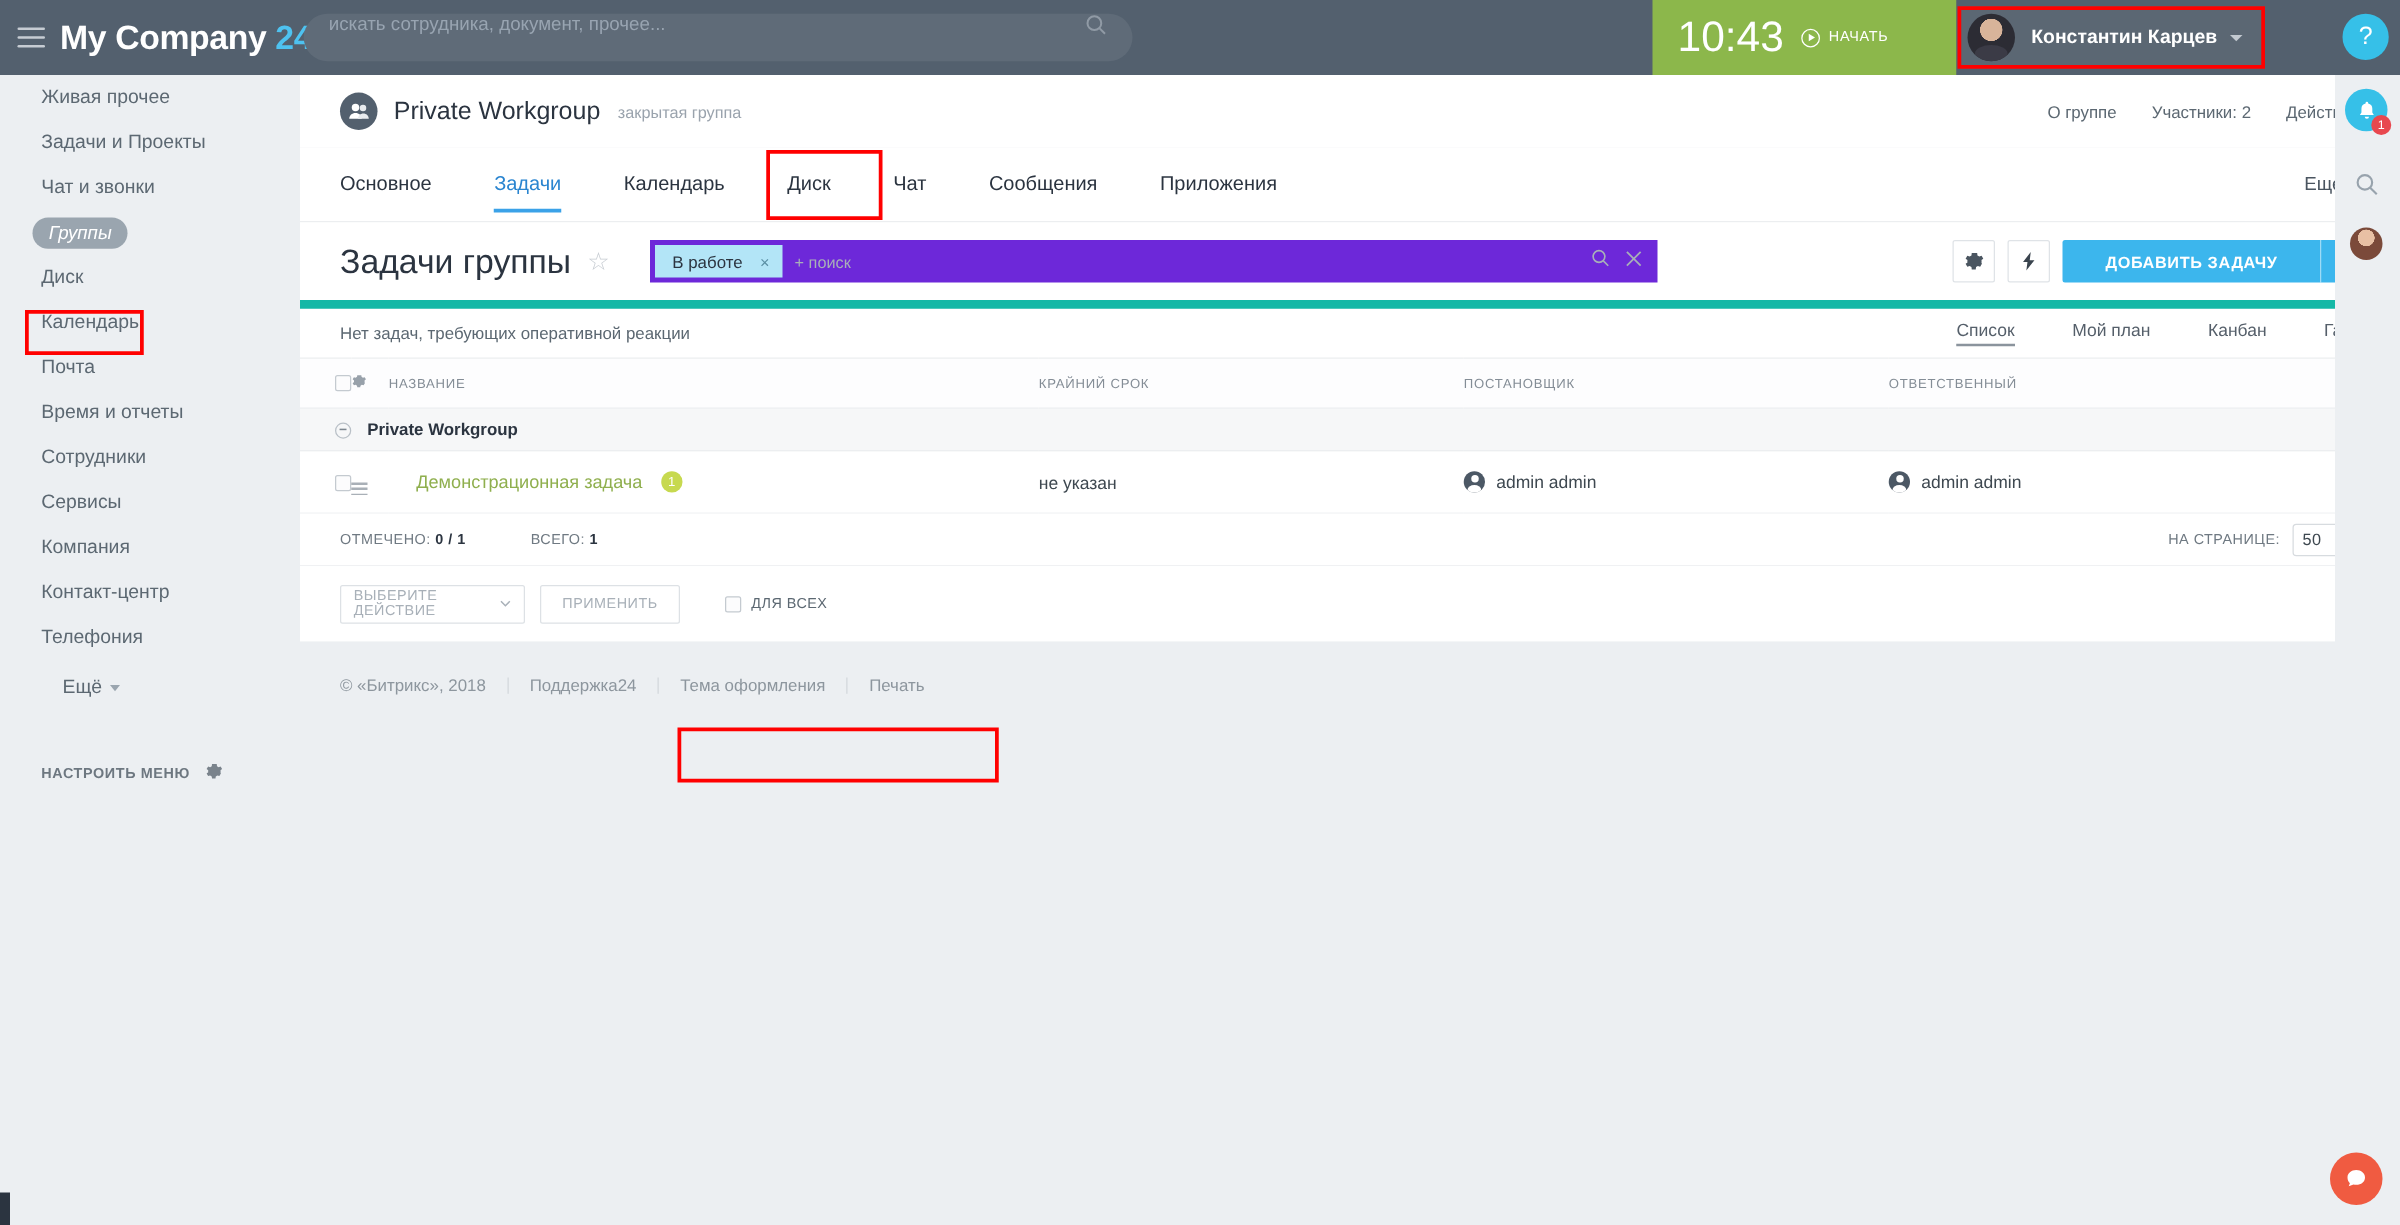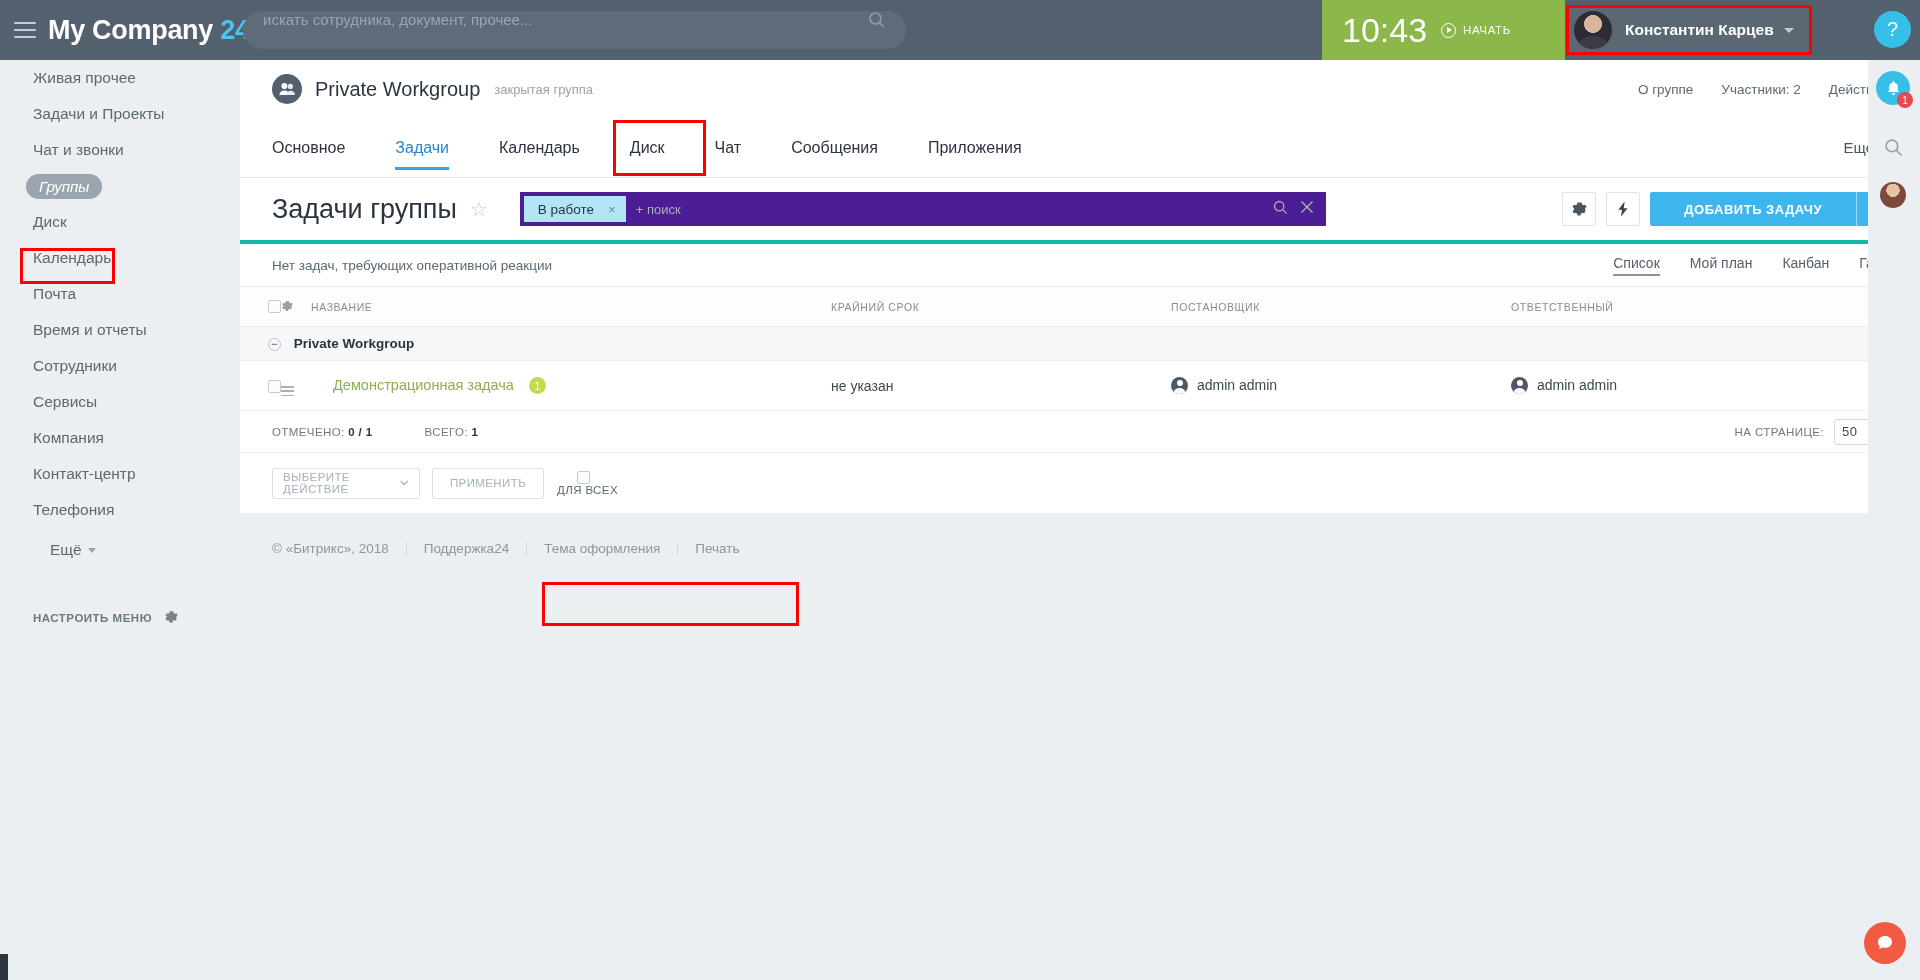--- a/index.html
+++ b/index.html
@@ -133,21 +133,21 @@
     position: absolute; left: 373px; top: 2px; width: 93px; height: 56px;
     border: 3px solid #ff0000; pointer-events: none;
   }
   .panel { background: #fff; margin: 0; }
   .filterbar {
     height: 62px; display: flex; align-items: center; padding: 0 32px; background: #fff;
   }
   .page-title { font-size: 27px; color: #2b3440; font-weight: normal; white-space: nowrap; }
   .star { margin-left: 13px; color: #c8cdd3; font-size: 20px; cursor: pointer; }
   .filterfield {
-    margin-left: 32px; width: 806px; height: 34px; background: #4c1d95;
+    margin-left: 32px; width: 806px; height: 34px; background: #6d28d9;
     display: flex; align-items: center; position: relative;
   }
   .chip {
     background: #b3e5f7; color: #2b3440; font-size: 13.5px; height: 26px;
     display: flex; align-items: center; padding: 0 10px 0 14px; margin-left: 4px;
   }
   .chip .x { margin-left: 14px; color: #5a8fa4; cursor: pointer; font-size: 13px; }
   .fsearch { margin-left: 10px; color: #a8b0b8; font-size: 13px; cursor: text; }
   .filter-icons { margin-left: auto; display: flex; align-items: center; gap: 12px; padding-right: 12px; color: #a8b0b8; }
   .filter-icons span { cursor: pointer; }
@@ -157,24 +157,24 @@
   }
   .addbtn {
     height: 34px; background: #3cb6ed; color: #fff; display: flex; align-items: center;
     font-size: 13px; font-weight: bold; letter-spacing: .5px; cursor: pointer; border-radius: 2px;
   }
   .addbtn .lbl { padding: 0 34px; }
   .addbtn .div { width: 1px; height: 34px; background: rgba(255,255,255,.5); }
   .addbtn .arr { padding: 0 11px; display: flex; align-items: center; }
   .subbar {
     height: 46px; display: flex; align-items: center; padding: 0 32px;
-    border-top: 4px solid #14b8a6; background: #fff;
+    border-top: 7px solid #14b8a6; background: #fff;
   }
   .nores { font-size: 13.5px; color: #5c6872; }
-  .viewtabs { margin-left: auto; display: flex; align-items: flex-start; gap: 30px; }
+  .viewtabs { margin-left: auto; display: flex; align-items: flex-start; gap: 46px; }
   .vtab { font-size: 14px; color: #555f6a; cursor: pointer; position: relative; padding-bottom: 5px; }
   .vtab.sel::after { content: ""; position: absolute; left: 0; right: 0; bottom: 0; height: 2px; background: #8b949d; }
   
   table.tasks { width: 100%; border-collapse: collapse; background: #fff; }
   table.tasks thead th {
     height: 40px; border-top: 1px solid #eceef0; border-bottom: 1px solid #eceef0;
     font-size: 10.5px; color: #848d96; font-weight: normal; letter-spacing: .6px;
     text-align: left; text-transform: uppercase; background: #fdfdfe;
   }
   .cb { width: 13px; height: 13px; border: 1px solid #c4cad0; background: #fcfcfd; border-radius: 2px; display: inline-block; vertical-align: middle; cursor: pointer;}
@@ -216,21 +216,21 @@
   .selbox {
     width: 148px; height: 31px; border: 1px solid #dde1e5; border-radius: 2px; background: #fff;
     display: flex; align-items: center; justify-content: space-between; padding: 0 10px;
     font-size: 11.5px; color: #a8b0b8; letter-spacing: .4px; cursor: pointer;
   }
   .applybtn {
     margin-left: 12px; width: 112px; height: 31px; border: 1px solid #dde1e5; border-radius: 2px;
     background: #fff; display: flex; align-items: center; justify-content: center;
     font-size: 11.5px; color: #a8b0b8; letter-spacing: .4px; cursor: pointer;
   }
-  .forall { margin-left: 13px; display: flex; align-items: center; font-size: 11.5px; color: #5c6872; letter-spacing: .4px; flex-direction: column; }
+  .forall { margin-left: 36px; display: flex; align-items: center; font-size: 11.5px; color: #5c6872; letter-spacing: .4px; }
   .forall .cb { margin-right: 8px; }
   .pagefooter { display: flex; align-items: center; padding: 28px 32px 0 32px; gap: 0; }
   .pagefooter a { color: #8d969e; font-size: 13.5px; text-decoration: none; cursor: pointer; }
   .pagefooter .cr { color: #8d969e; font-size: 13.5px; }
   .pagefooter .sep { width: 1px; height: 13px; background: #d2d7db; margin: 0 17px; }
   
   .rail { position: absolute; right: 0; top: 60px; width: 52px; height: 920px; background: #eceff2; }
   .bell {
     position: absolute; left: 8px; top: 11px; width: 34px; height: 34px; border-radius: 50%;
     background: #36c0e8; display: flex; align-items: center; justify-content: center; cursor: pointer;

